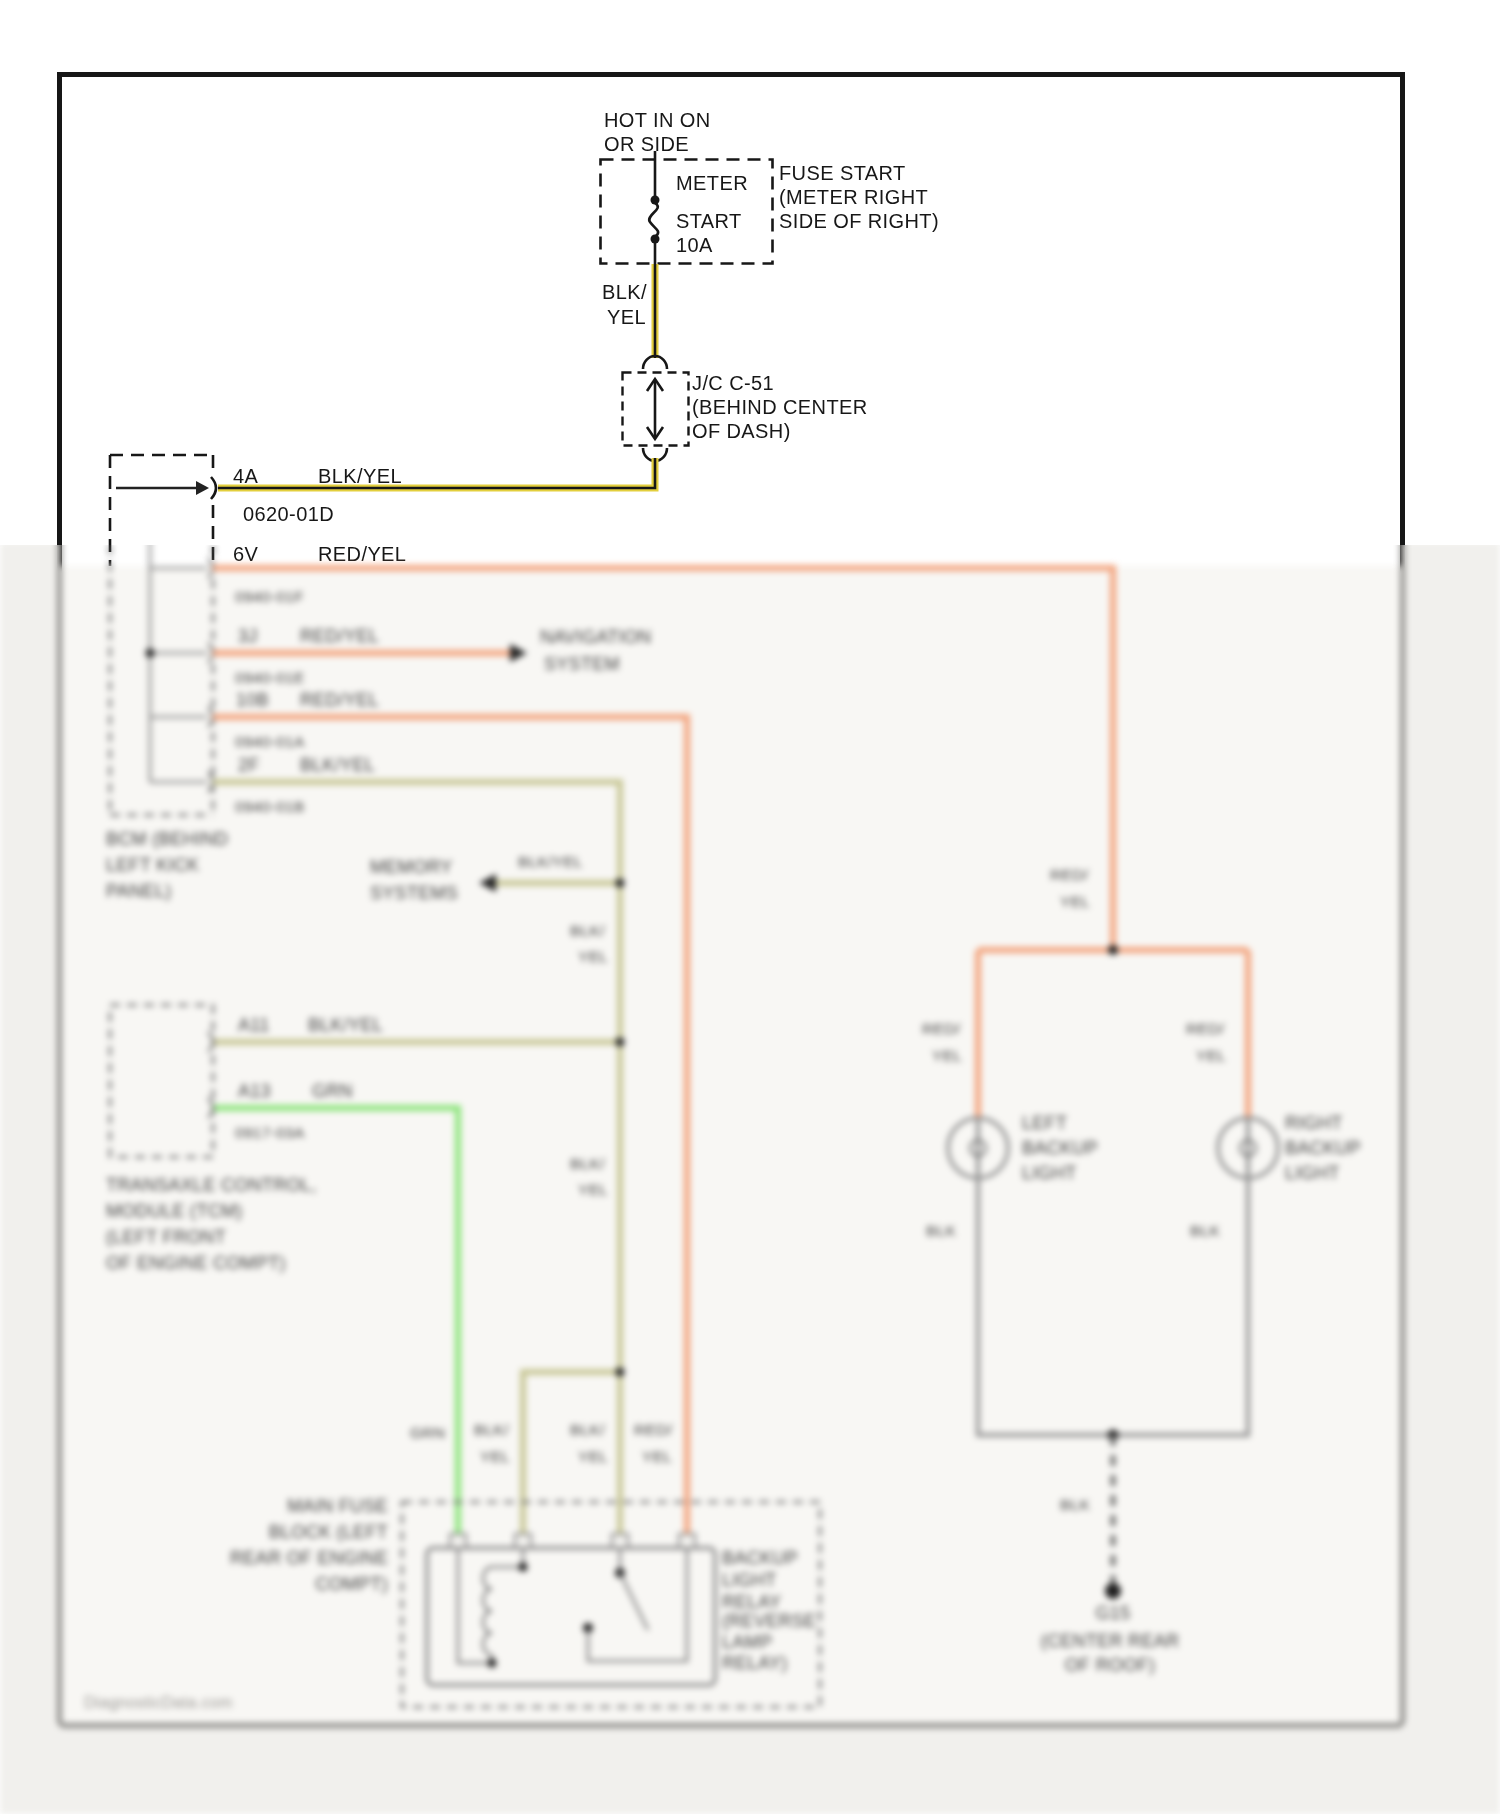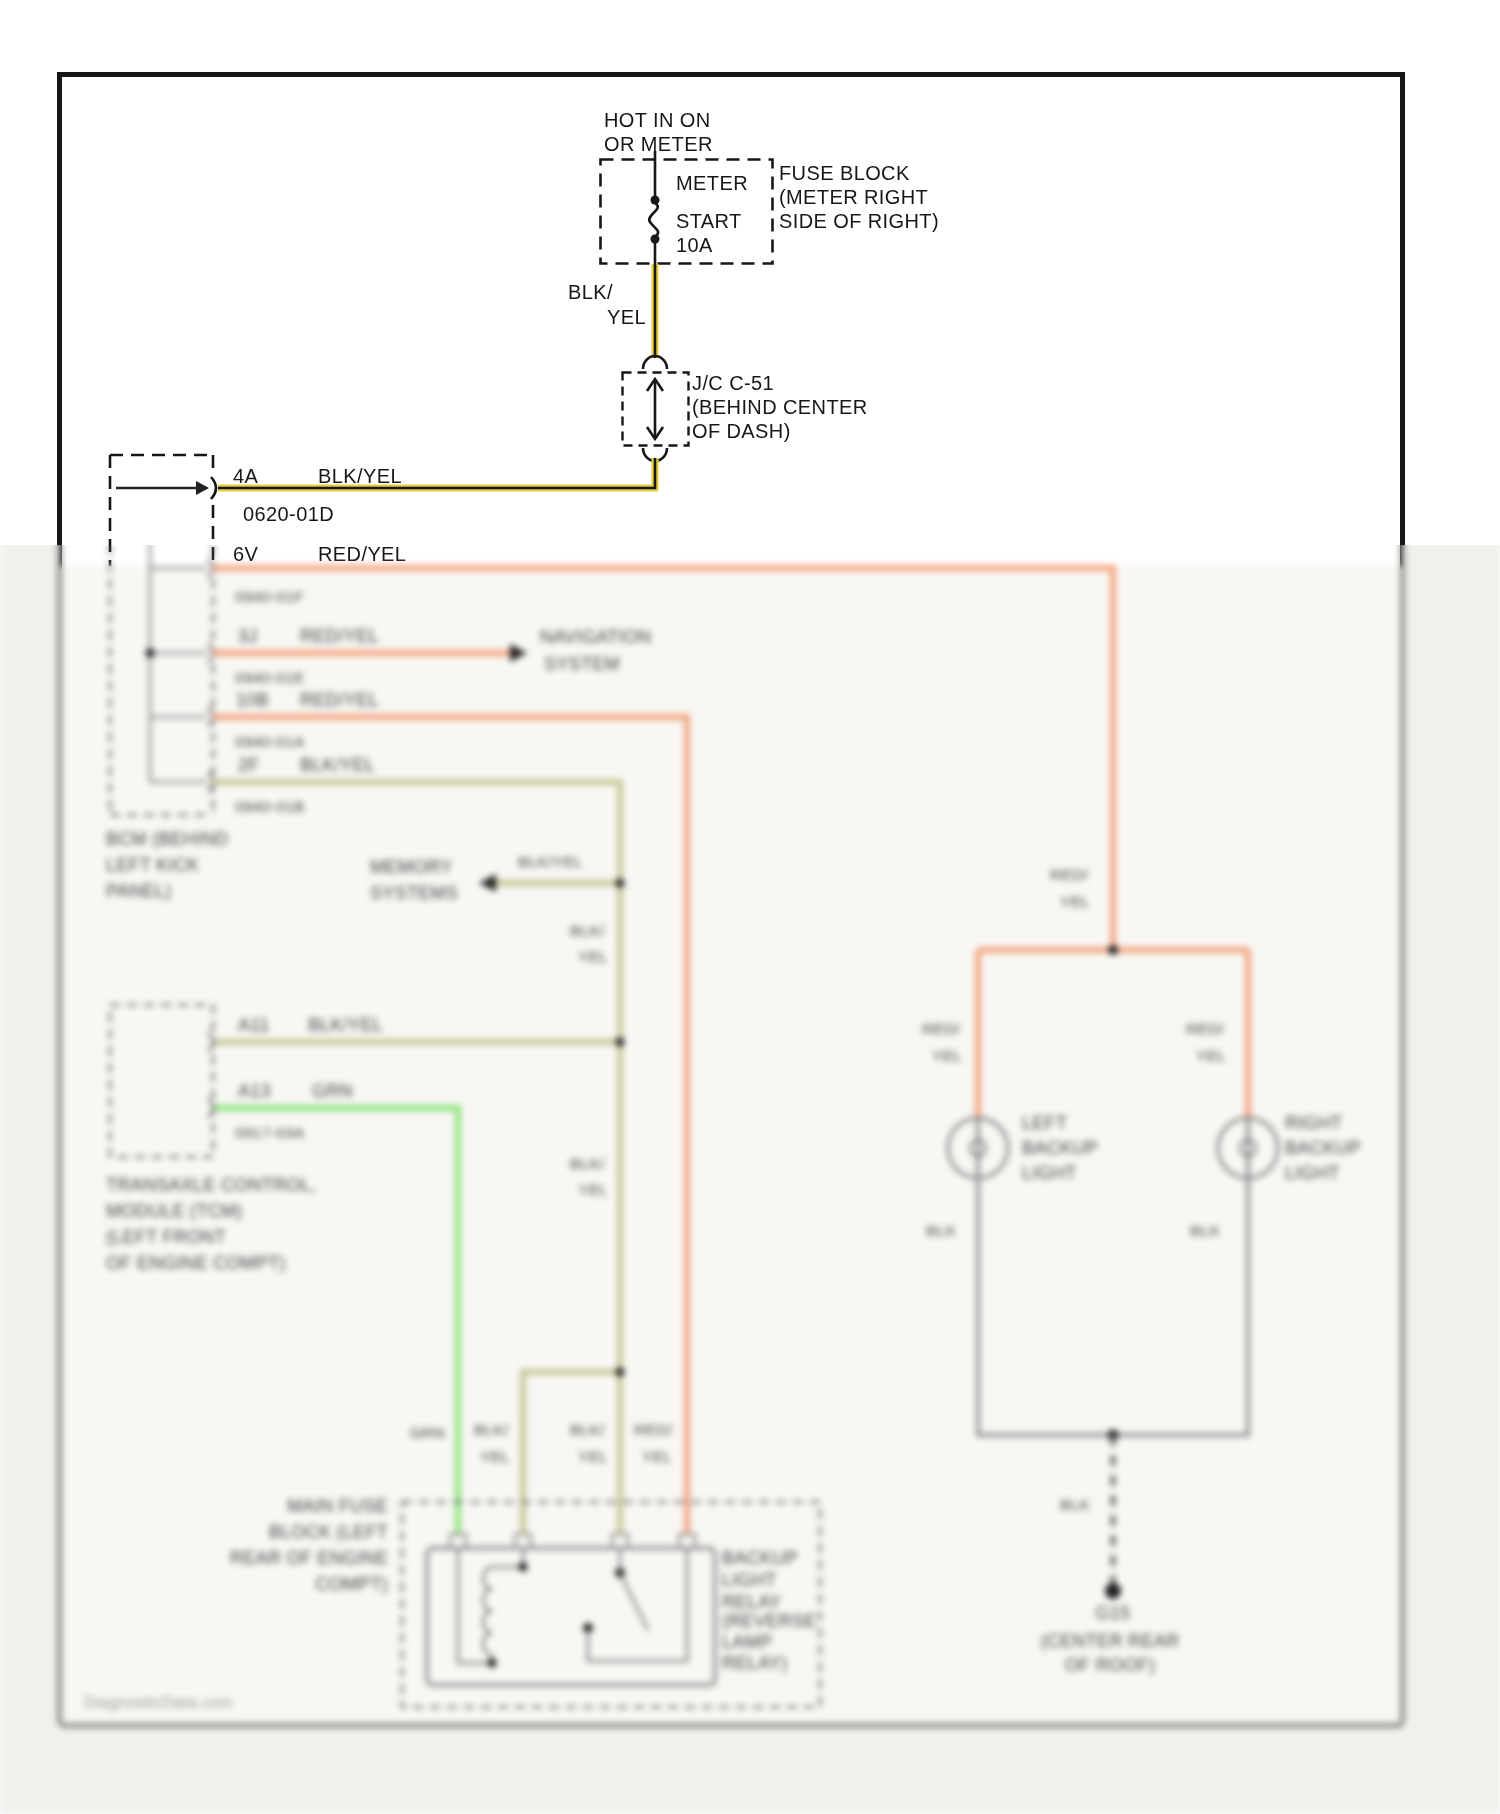--- a/index.html
+++ b/index.html
@@ -72,28 +72,28 @@
       <line x1="213" y1="505" x2="213" y2="566" class="dash"></line>
     </g>
     <g>
       <line x1="116" y1="488" x2="197" y2="488" stroke="#222" stroke-width="2.4"></line>
       <polygon points="196,481 209,488 196,495" fill="#222"></polygon>
       <path d="M211,477 Q221,488 211,499" class="wk"></path>
     </g>
   </svg>
 
   <div class="t" style="left:604px;top:109px">HOT IN ON</div>
-  <div class="t" style="left:604px;top:133px">OR METER</div>
+  <div class="t" style="left:604px;top:133px">OR SIDE</div>
   <div class="t" style="left:676px;top:172px">METER</div>
   <div class="t" style="left:676px;top:210px">START</div>
   <div class="t" style="left:676px;top:234px">10A</div>
-  <div class="t" style="left:779px;top:162px">FUSE BLOCK</div>
+  <div class="t" style="left:779px;top:162px">FUSE START</div>
   <div class="t" style="left:779px;top:186px">(METER RIGHT</div>
   <div class="t" style="left:779px;top:210px">SIDE OF RIGHT)</div>
-  <div class="t" style="left:568px;top:281px">BLK/</div>
+  <div class="t" style="left:602px;top:281px">BLK/</div>
   <div class="t" style="left:607px;top:306px">YEL</div>
   <div class="t" style="left:692px;top:372px">J/C C-51</div>
   <div class="t" style="left:692px;top:396px">(BEHIND CENTER</div>
   <div class="t" style="left:692px;top:420px">OF DASH)</div>
   <div class="t" style="left:233px;top:465px">4A</div>
   <div class="t" style="left:318px;top:465px">BLK/YEL</div>
   <div class="t" style="left:243px;top:503px">0620-01D</div>
   <div class="t" style="left:233px;top:543px">6V</div>
   <div class="t" style="left:318px;top:543px">RED/YEL</div>
 

